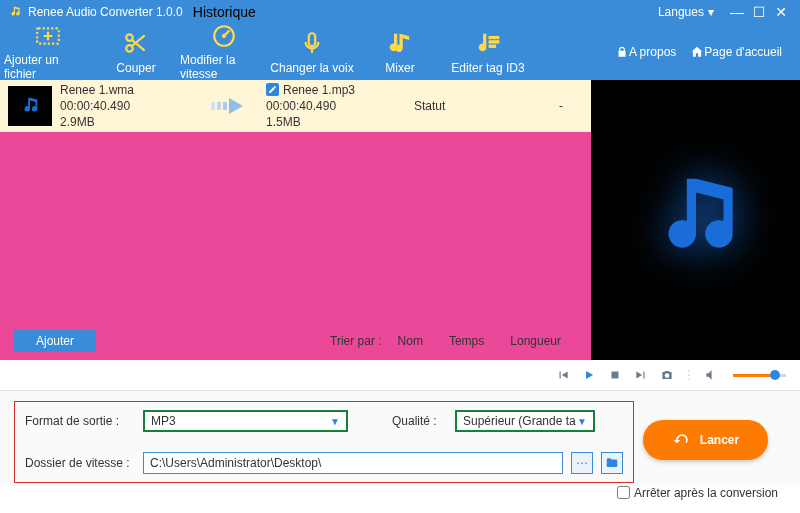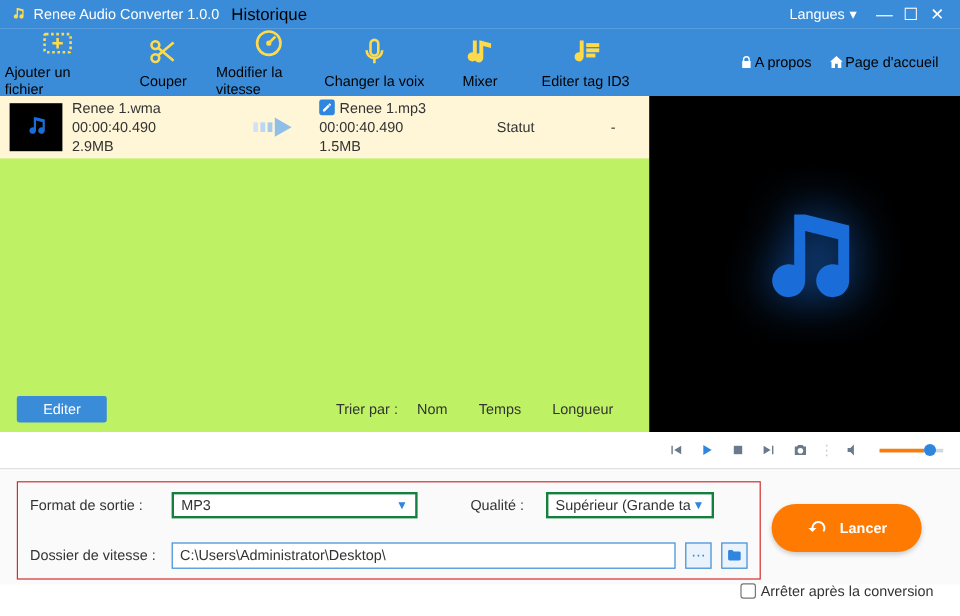--- a/index.html
+++ b/index.html
@@ -4,29 +4,29 @@
 <style>
 *{margin:0;padding:0;box-sizing:border-box;font-family:Arial,sans-serif;font-size:12px}
 body{width:800px;height:513px;background:#fff;overflow:hidden;position:relative}
 .titlebar{height:24px;background:#3a8cd8;display:flex;align-items:center;padding:0 8px;color:#fff}
 .titlebar .note-icon{width:14px;height:14px;margin-right:6px}
 .titlebar .title{font-size:12px}
 .titlebar .history{margin-left:10px;font-size:14px;color:#000000}
 .titlebar .spacer{flex:1}
 .titlebar .lang{display:flex;align-items:center;gap:4px;font-size:12px;margin-right:12px;cursor:pointer}
 .titlebar .winbtn{width:22px;text-align:center;font-size:14px;cursor:pointer}
-.toolbar{height:56px;background:#3a8cd8;display:flex;align-items:center;color:#000000;padding:0 4px}
+.toolbar{height:56px;background:#3a8cd8;display:flex;align-items:center;color:#ffffff;padding:0 4px}
 .tool{display:flex;flex-direction:column;align-items:center;justify-content:center;width:88px;height:56px;cursor:pointer;font-size:11px}
 .tool .ticon{height:28px;display:flex;align-items:center;justify-content:center;margin-bottom:4px}
 .tool svg{width:26px;height:26px;fill:#ffda4a;stroke:#ffda4a}
 .toolbar .spacer{flex:1}
 .rlink{display:flex;align-items:center;gap:0;font-size:11px;margin-right:14px;cursor:pointer}
 .rlink svg{width:14px;height:14px;fill:#fff}
 .main{display:flex;height:280px}
-.listpane{width:541px;background:#bef264;position:relative}
+.listpane{width:591px;background:#ec4899;position:relative}
 .row{display:flex;align-items:center;height:52px;background:#fff5d7;padding:6px 8px;gap:8px}
 .thumb{width:44px;height:40px;background:#000;display:flex;align-items:center;justify-content:center}
 .info{width:140px;color:#333;line-height:1.35}
 .info .fn{font-size:12px}
 .arrow{width:50px;display:flex;align-items:center;justify-content:center}
 .out{width:140px;color:#333;line-height:1.35}
 .out .hdr{display:flex;align-items:center;gap:4px}
 .pencil{width:13px;height:13px;background:#2e86de;display:inline-flex;align-items:center;justify-content:center;border-radius:2px}
 .statcol{flex:1;display:flex;justify-content:space-between;padding-right:20px;color:#333}
 .listfoot{position:absolute;bottom:8px;left:0;right:0;display:flex;align-items:center;padding:0 14px;gap:10px}
@@ -182,21 +182,21 @@
         </div>
         <div>00:00:40.490</div>
         <div>1.5MB</div>
       </div>
       <div class="statcol">
         <span>Statut</span>
         <span>-</span>
       </div>
     </div>
     <div class="listfoot">
-      <button class="btn">Editer</button>
+      <button class="btn">Ajouter</button>
       <div class="spacer"></div>
       <span class="sortlbl">Trier par :</span>
       <span class="sortopt">Nom</span>
       <span class="sortopt">Temps</span>
       <span class="sortopt">Longueur</span>
     </div>
   </div>
   <div class="preview">
     <div class="preview-inner">
       <svg class="bignote" width="110" height="110" viewBox="0 0 24 24">

